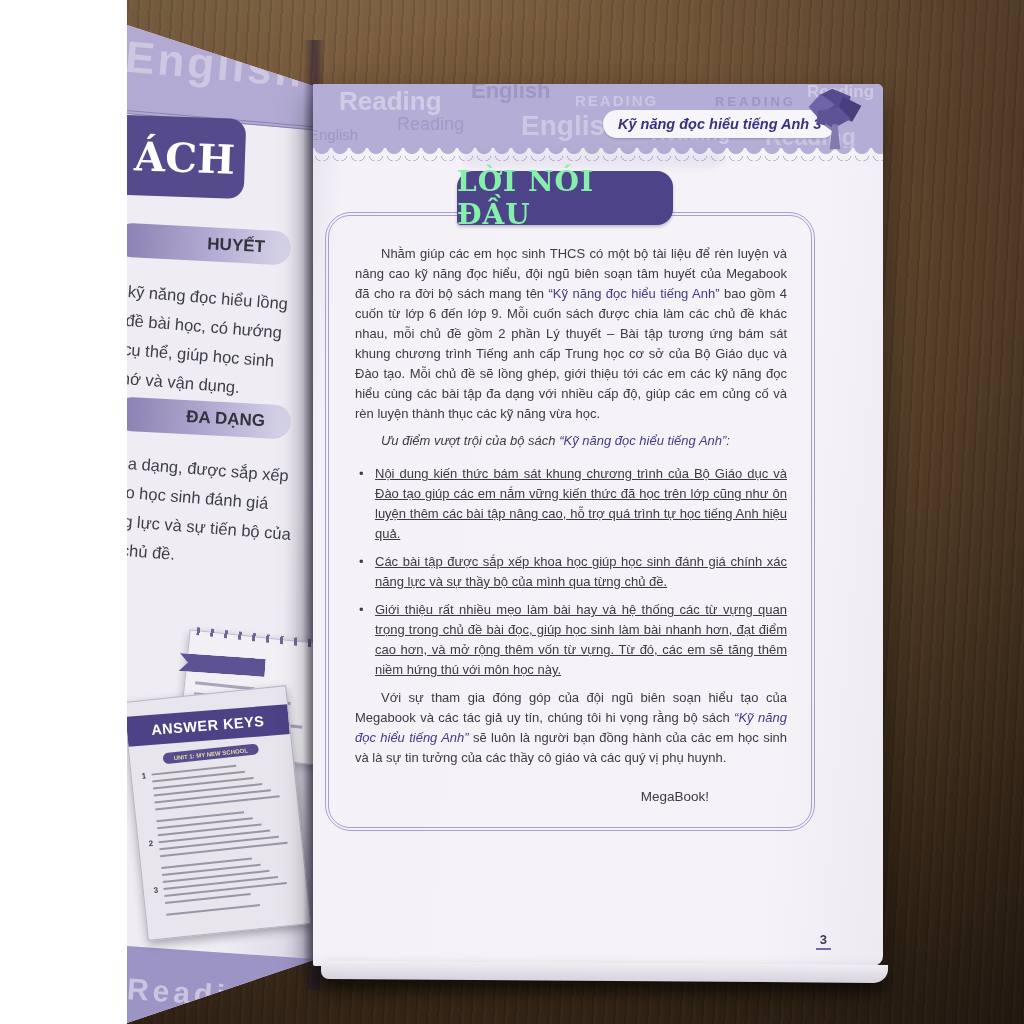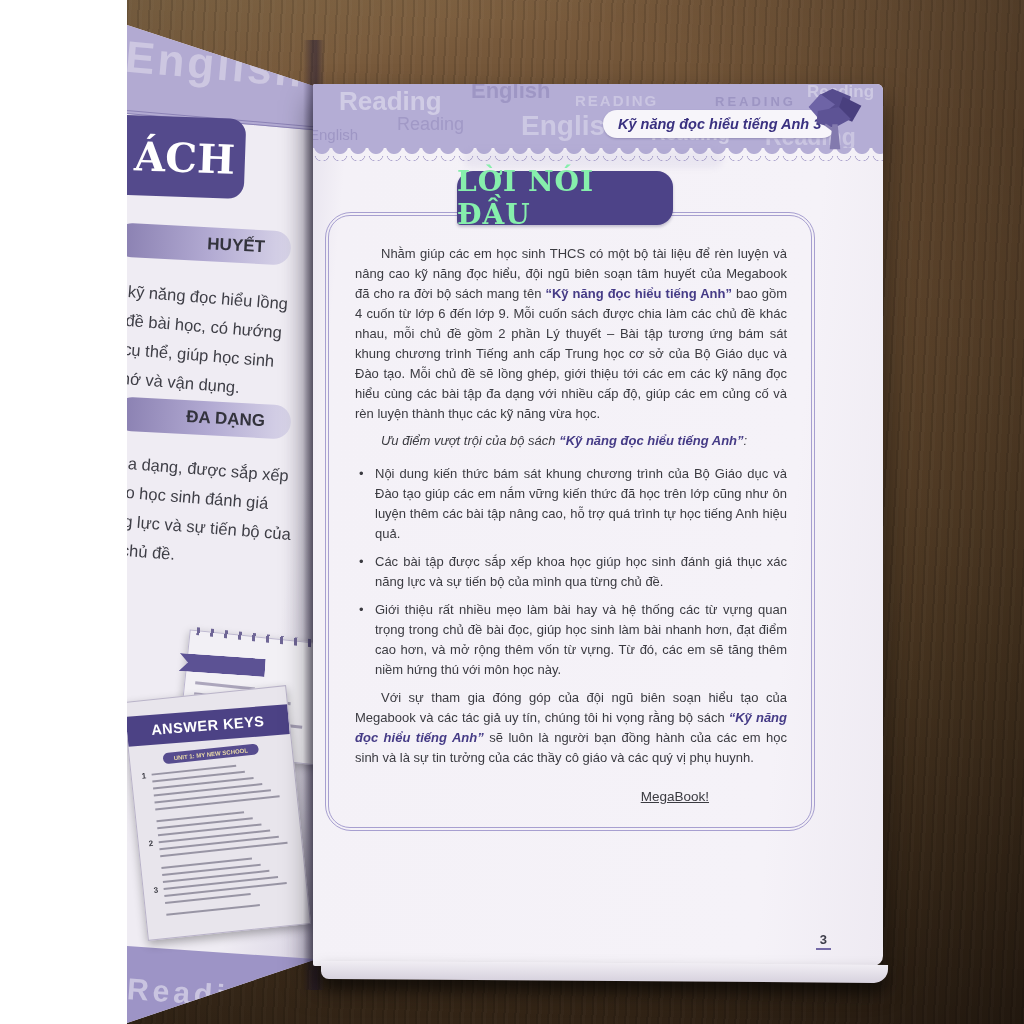--- a/index.html
+++ b/index.html
@@ -166,26 +166,26 @@
     border:1.4px solid #a79fd0;border-radius:26px;padding:2px;z-index:1;
     background:transparent;
   }
   .content-inner{
     border:1.2px solid #a79fd0;border-radius:22px;
     padding:28px 24px 20px 26px;
     color:#3b3b41;font-size:13px;line-height:20px;text-align:justify;
   }
   .para{margin:0 0 7px 0;text-indent:26px;}
   .lead{margin:3px 0 13px 0;font-style:italic;text-indent:26px;}
-  .accent{font-weight:bold;color:#453b86;}
+  .accent{font-weight:normal;color:#453b86;}
   .accent.it{font-style:italic;}
   ul.benefits{margin:0 0 6px 0;padding:0;list-style:none;}
-  ul.benefits li{position:relative;padding-left:20px;margin:0 0 8px 0;}
+  ul.benefits li{position:relative;padding-left:20px;margin:0 0 8px 0;text-decoration:underline;}
   ul.benefits li::before{content:"•";position:absolute;left:4px;top:0;color:#3b3b41;}
-  .signature{text-align:right;padding-right:78px;margin-top:19px;font-size:13.5px;text-decoration:underline;}
+  .signature{text-align:right;padding-right:78px;margin-top:19px;font-size:13.5px;}
   .page-number{
     position:absolute;right:52px;bottom:16px;font-size:13px;font-weight:bold;color:#3d3d49;
     border-bottom:2px solid #746aa6;padding:0 4px 1px 4px;
   }
   
   .ghost{position:absolute;left:150px;top:66px;width:260px;height:18px;border-radius:9px;
     background:#8d84b8;opacity:.10;filter:blur(3px);}
 </style>
 </head>
 <body>
@@ -305,21 +305,21 @@
     </div>
 
     <div class="content-outer">
       <div class="content-inner">
         <p class="para"><span>Nhằm giúp các em học sinh THCS có một bộ tài liệu để rèn luyện và nâng cao kỹ năng đọc hiểu, đội ngũ biên soạn tâm huyết của Megabook đã cho ra đời bộ sách mang tên </span><span class="accent">“Kỹ năng đọc hiểu tiếng Anh”</span><span> bao gồm 4 cuốn từ lớp 6 đến lớp 9. Mỗi cuốn sách được chia làm các chủ đề khác nhau, mỗi chủ đề gồm 2 phần Lý thuyết – Bài tập tương ứng bám sát khung chương trình Tiếng anh cấp Trung học cơ sở của Bộ Giáo dục và Đào tạo. Mỗi chủ đề sẽ lồng ghép, giới thiệu tới các em các kỹ năng đọc hiểu cùng các bài tập đa dạng với nhiều cấp độ, giúp các em củng cố và rèn luyện thành thục các kỹ năng vừa học.</span></p>
 
         <p class="lead"><span>Ưu điểm vượt trội của bộ sách </span><span class="accent">“Kỹ năng đọc hiểu tiếng Anh”</span><span>:</span></p>
 
         <ul class="benefits">
           <li>Nội dung kiến thức bám sát khung chương trình của Bộ Giáo dục và Đào tạo giúp các em nắm vững kiến thức đã học trên lớp cũng như ôn luyện thêm các bài tập nâng cao, hỗ trợ quá trình tự học tiếng Anh hiệu quả.</li>
-          <li>Các bài tập được sắp xếp khoa học giúp học sinh đánh giá thục xác năng lực và sự tiến bộ của mình qua từng chủ đề.</li>
+          <li>Các bài tập được sắp xếp khoa học giúp học sinh đánh giá chính xác năng lực và sự thầy bộ của mình qua từng chủ đề.</li>
           <li>Giới thiệu rất nhiều mẹo làm bài hay và hệ thống các từ vựng quan trọng trong chủ đề bài đọc, giúp học sinh làm bài nhanh hơn, đạt điểm cao hơn, và mở rộng thêm vốn từ vựng. Từ đó, các em sẽ tăng thêm niềm hứng thú với môn học này.</li>
         </ul>
 
         <p class="para"><span>Với sự tham gia đóng góp của đội ngũ biên soạn hiểu tạo của Megabook và các tác giả uy tín, chúng tôi hi vọng rằng bộ sách </span><span class="accent it">“Kỹ năng đọc hiểu tiếng Anh”</span><span> sẽ luôn là người bạn đồng hành của các em học sinh và là sự tin tưởng của các thầy cô giáo và các quý vị phụ huynh.</span></p>
 
         <div class="signature">MegaBook!</div>
       </div>
     </div>
 
     <div class="page-number">3</div>

